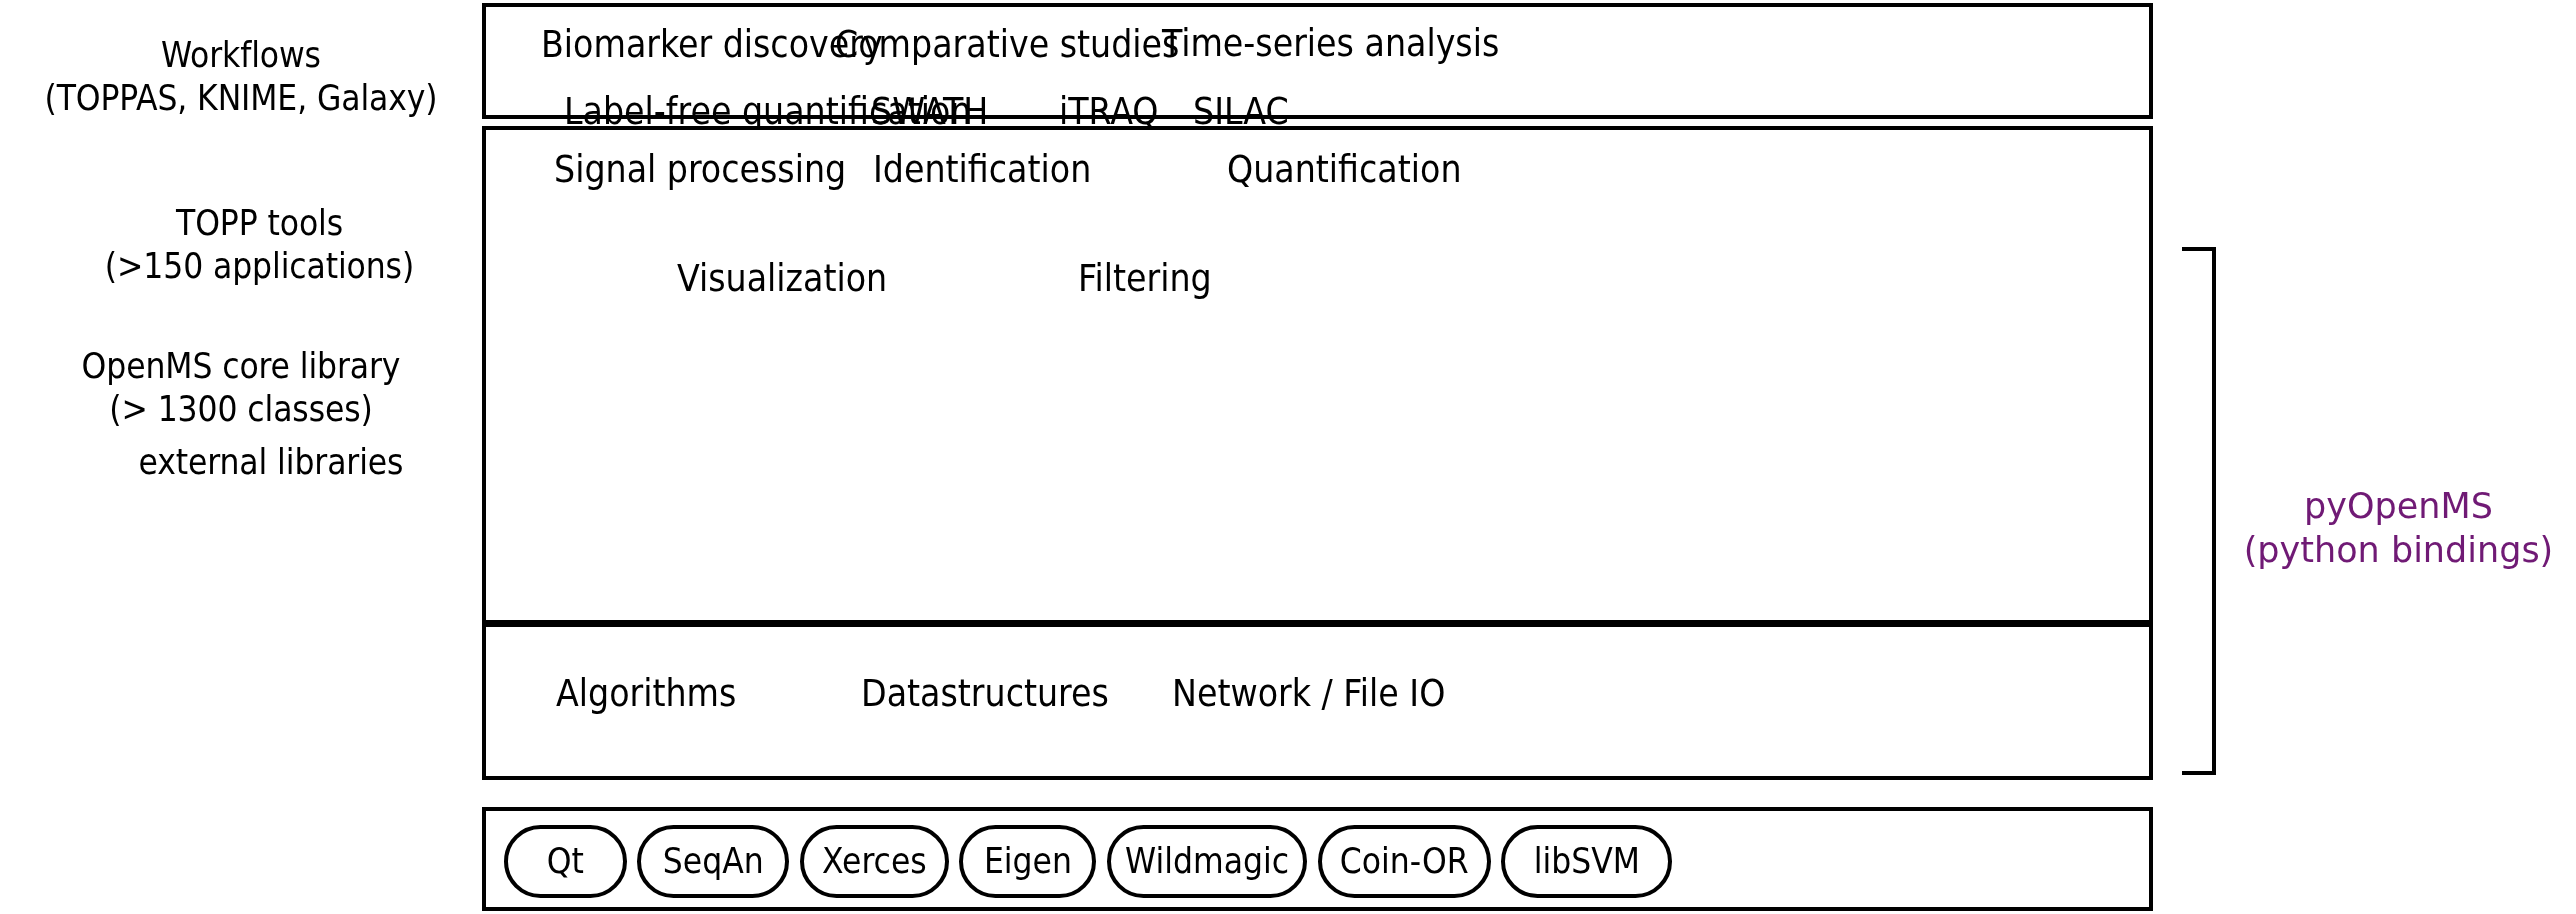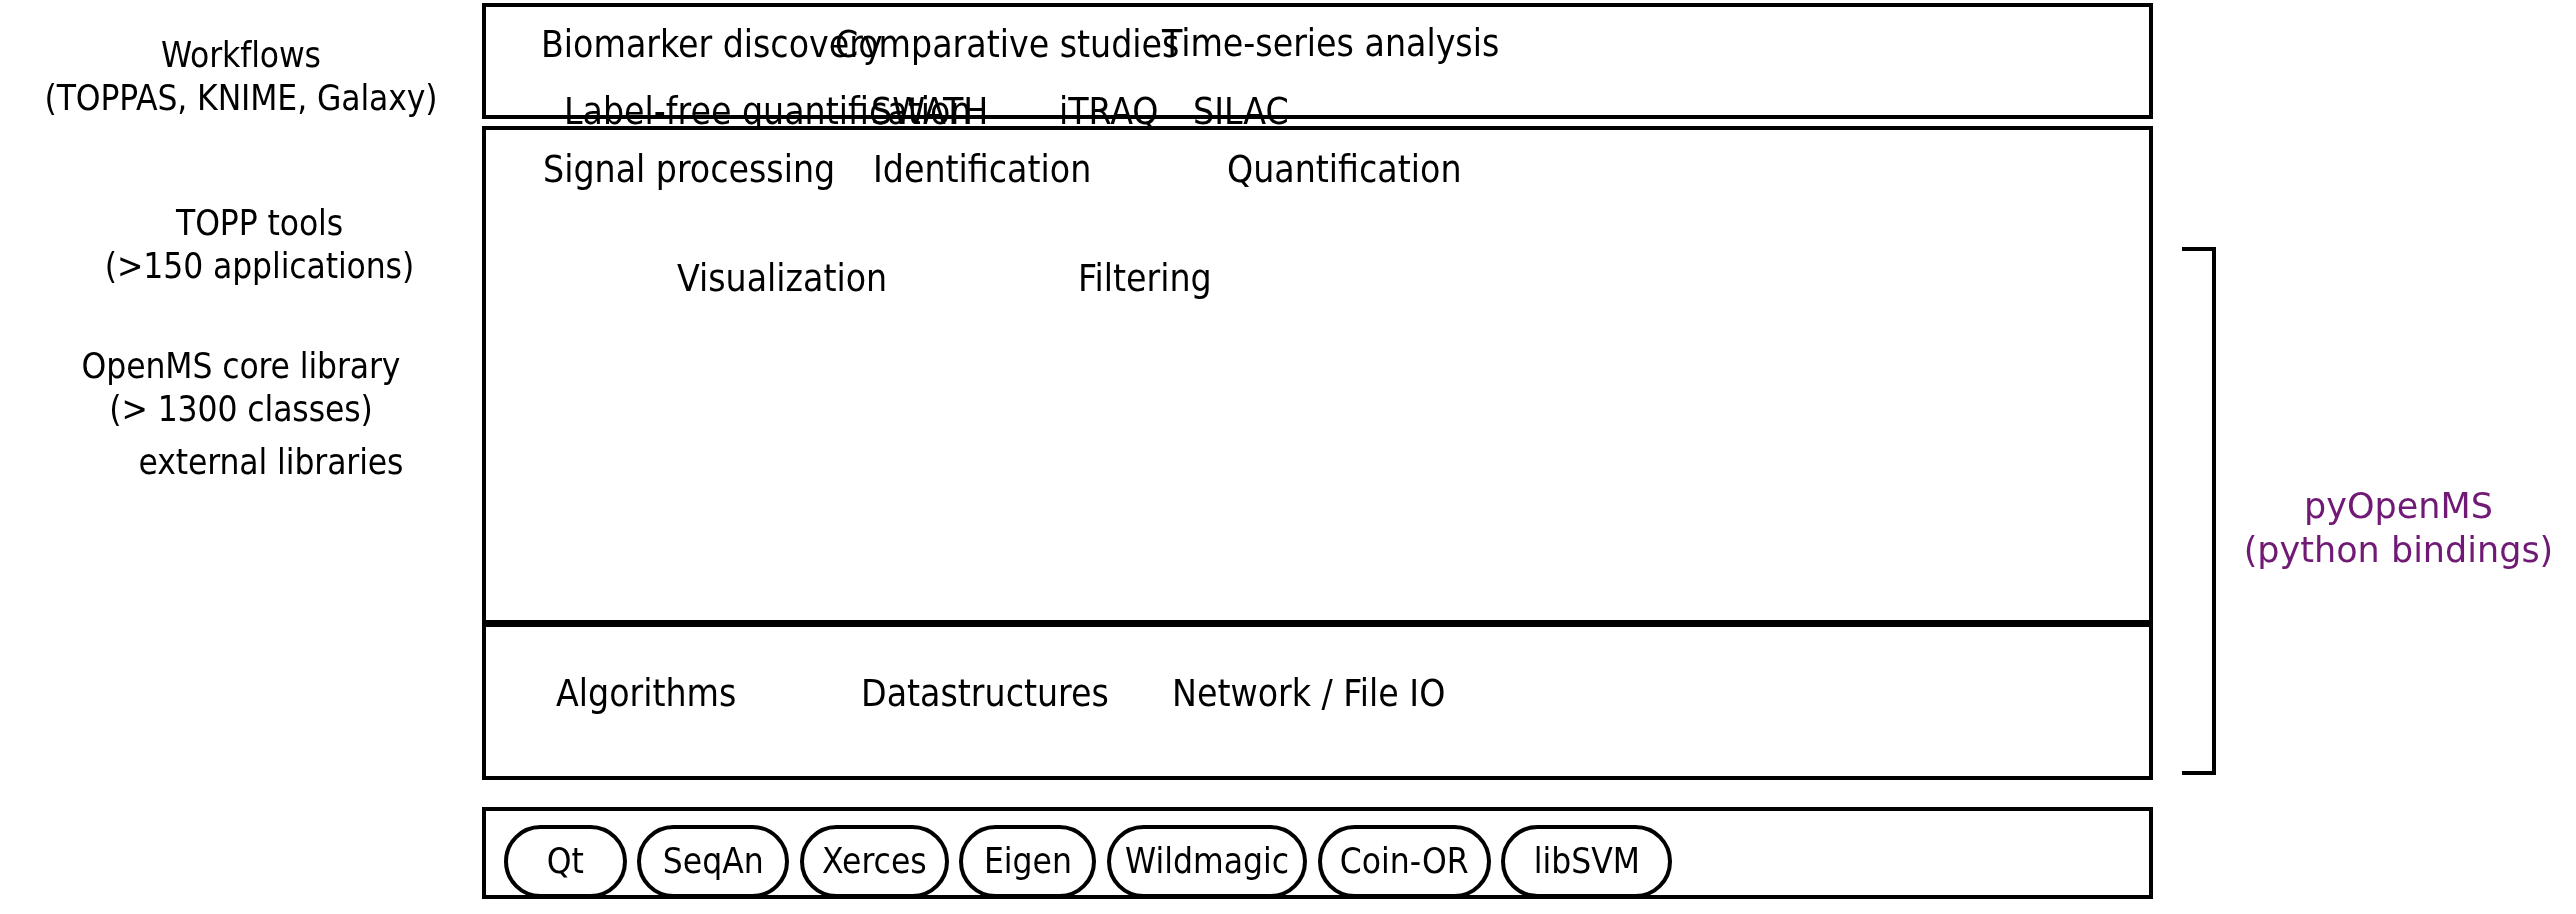--- a/index.html
+++ b/index.html
@@ -37,21 +37,21 @@
   
   .box {
     position: absolute;
     box-sizing: border-box;
     border: 4.4px solid #000;
     background: #fff;
   }
   #box-workflows { left: 482px; top: 2.7px;   width: 1671px; height: 116px; }
   #box-topp      { left: 482px; top: 126px; width: 1671px; height: 498px; }
   #box-core      { left: 482px; top: 623px; width: 1671px; height: 157px; }
-  #box-external  { left: 482px; top: 807px; width: 1671px; height: 92px; }
+  #box-external  { left: 482px; top: 807px; width: 1671px; height: 104px; }
 
   
   .item {
     position: absolute;
     font-size: 37px;
     line-height: 1;
     white-space: nowrap;
     color: #000;
   }
 
@@ -59,21 +59,21 @@
   #wf-r1-0 { left: 55px;  top: 19.5px; }
   #wf-r1-1 { left: 349px; top: 19.5px; }
   #wf-r1-2 { left: 676px; top: 18px; }
   
   #wf-r2-0 { left: 78px;  top: 86px; }
   #wf-r2-1 { left: 385px; top: 86px; }
   #wf-r2-2 { left: 573px; top: 86px; }
   #wf-r2-3 { left: 707px; top: 86px; }
 
   
-  #tp-r1-0 { left: 57px;  top: 21px; }
+  #tp-r1-0 { left: 68px;  top: 21px; }
   #tp-r1-1 { left: 387px; top: 21px; }
   #tp-r1-2 { left: 741px; top: 21px; }
   
   #tp-r2-0 { left: 191px; top: 130px; }
   #tp-r2-1 { left: 592px; top: 130px; }
 
   
   #cr-0 { left: 70px;  top: 48px; }
   #cr-1 { left: 375px; top: 48px; }
   #cr-2 { left: 686px; top: 48px; }

